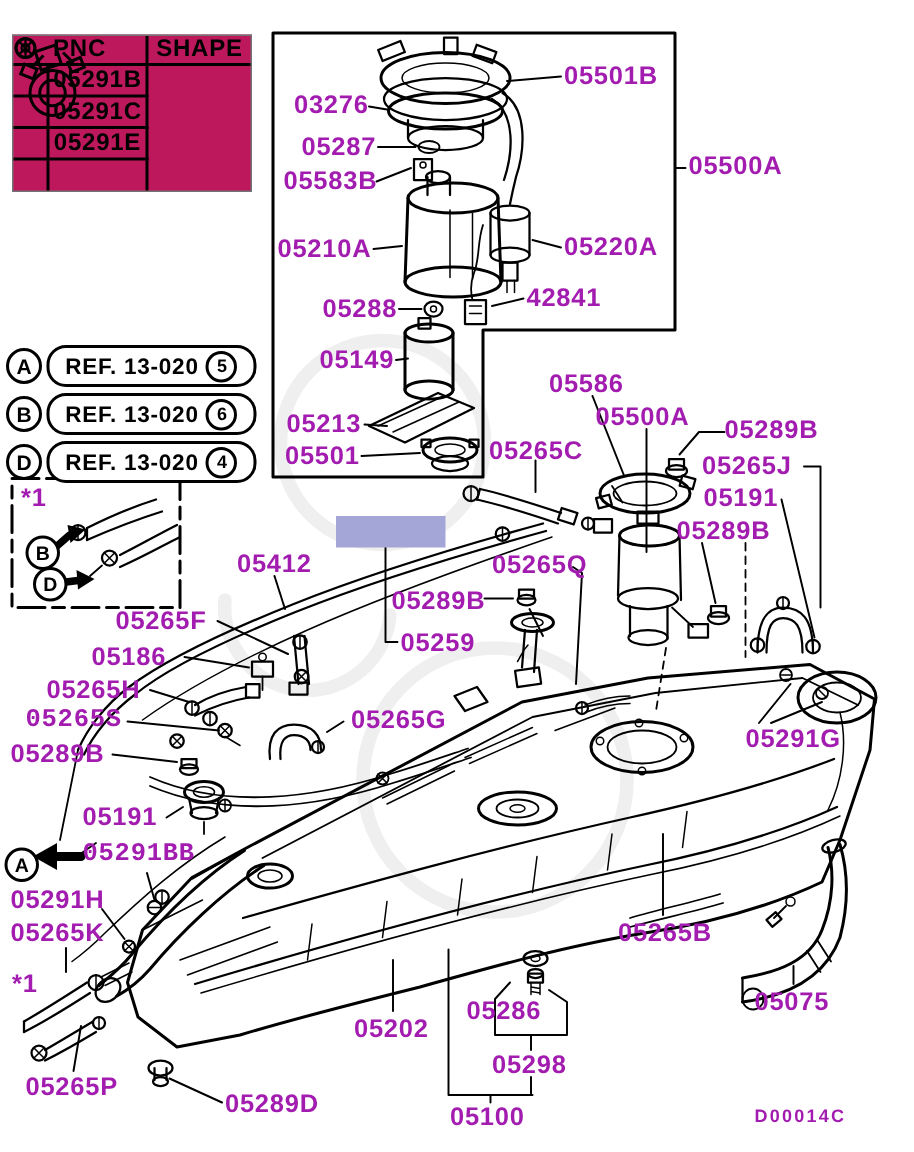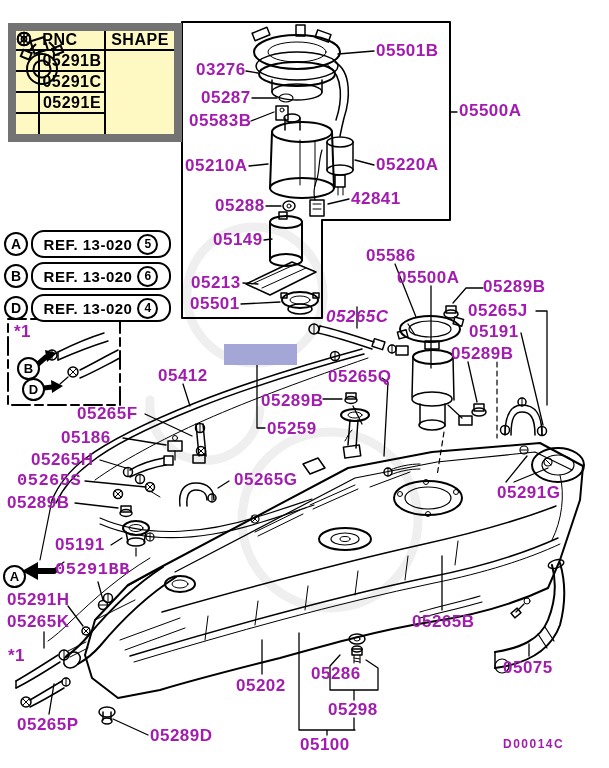--- a/index.html
+++ b/index.html
@@ -8,23 +8,23 @@
   svg{position:absolute;left:0;top:0;}
   .layer{position:absolute;left:0;top:0;width:609px;height:768px;}
   .callout{position:absolute;font:bold 17px "Liberation Sans",sans-serif;
            letter-spacing:.5px;white-space:nowrap;color:#a21caf;z-index:5;}
   .callout.small{font-size:12px;letter-spacing:1.5px;}
   .circled{position:absolute;width:19px;height:19px;border:2px solid #000;border-radius:50%;
            font:bold 13px/19px "Liberation Sans",sans-serif;text-align:center;color:#000;
            background:#fff;z-index:5;}
   
   #pnc-table{position:absolute;left:8px;top:23px;width:158px;height:103px;
-             border:8px solid #737373;display:grid;
+             border:1px solid #737373;display:grid;
              grid-template-columns:24px 66px 1fr;
-             grid-template-rows:20px 21px 21px 21px 1fr;z-index:4;background:#fef9c3;}
+             grid-template-rows:20px 21px 21px 21px 1fr;z-index:4;background:#be185d;}
   #pnc-table .cell{border-right:2px solid #000;border-bottom:2px solid #000;
                    display:flex;align-items:center;justify-content:center;
                    font:bold 16px "Liberation Sans",sans-serif;letter-spacing:.5px;}
   #pnc-table .noright{border-right:none;}
   #pnc-table .nobot{border-bottom:none;}
   #pnc-table .head-pnc{grid-column:1/3;}
   #pnc-table .shape-cell{grid-column:3;grid-row:2/6;border-right:none;border-bottom:none;}
   
   .ref-row{position:absolute;left:4px;height:28px;z-index:4;}
   .ref-circle{position:absolute;left:0;top:2px;width:20px;height:20px;border:2px solid #000;
@@ -478,21 +478,21 @@
       <div class="callout" style="left: 185px; top: 156px;">05210A</div>
       <div class="callout" style="left: 376px; top: 155px;">05220A</div>
       <div class="callout" style="left: 351px; top: 189px;">42841</div>
       <div class="callout" style="left: 215px; top: 196px;">05288</div>
       <div class="callout" style="left: 213px; top: 230px;">05149</div>
       <div class="callout" style="left: 191px; top: 273px;">05213</div>
       <div class="callout" style="left: 190px; top: 294px;">05501</div>
       <div class="callout" style="left: 459px; top: 101px;">05500A</div>
       <div class="callout" style="left: 366px; top: 246px;">05586</div>
       <div class="callout" style="left: 397px; top: 268px;">05500A</div>
-      <div class="callout" style="left: 326px; top: 307px; font-style: italic;">05265C</div>
+      <div class="callout" style="left: 326px; top: 291px;">05265C</div>
       <div class="callout" style="left: 483px; top: 277px;">05289B</div>
       <div class="callout" style="left: 468px; top: 301px;">05265J</div>
       <div class="callout" style="left: 469px; top: 322px;">05191</div>
       <div class="callout" style="left: 451px; top: 344px;">05289B</div>
       <div class="callout" style="left: 158px; top: 366px;">05412</div>
       <div class="callout" style="left: 328px; top: 367px;">05265Q</div>
       <div class="callout" style="left: 261px; top: 391px;">05289B</div>
       <div class="callout" style="left: 267px; top: 419px;">05259</div>
       <div class="callout" style="left: 77px; top: 404px;">05265F</div>
       <div class="callout" style="left: 61px; top: 428px;">05186</div>

